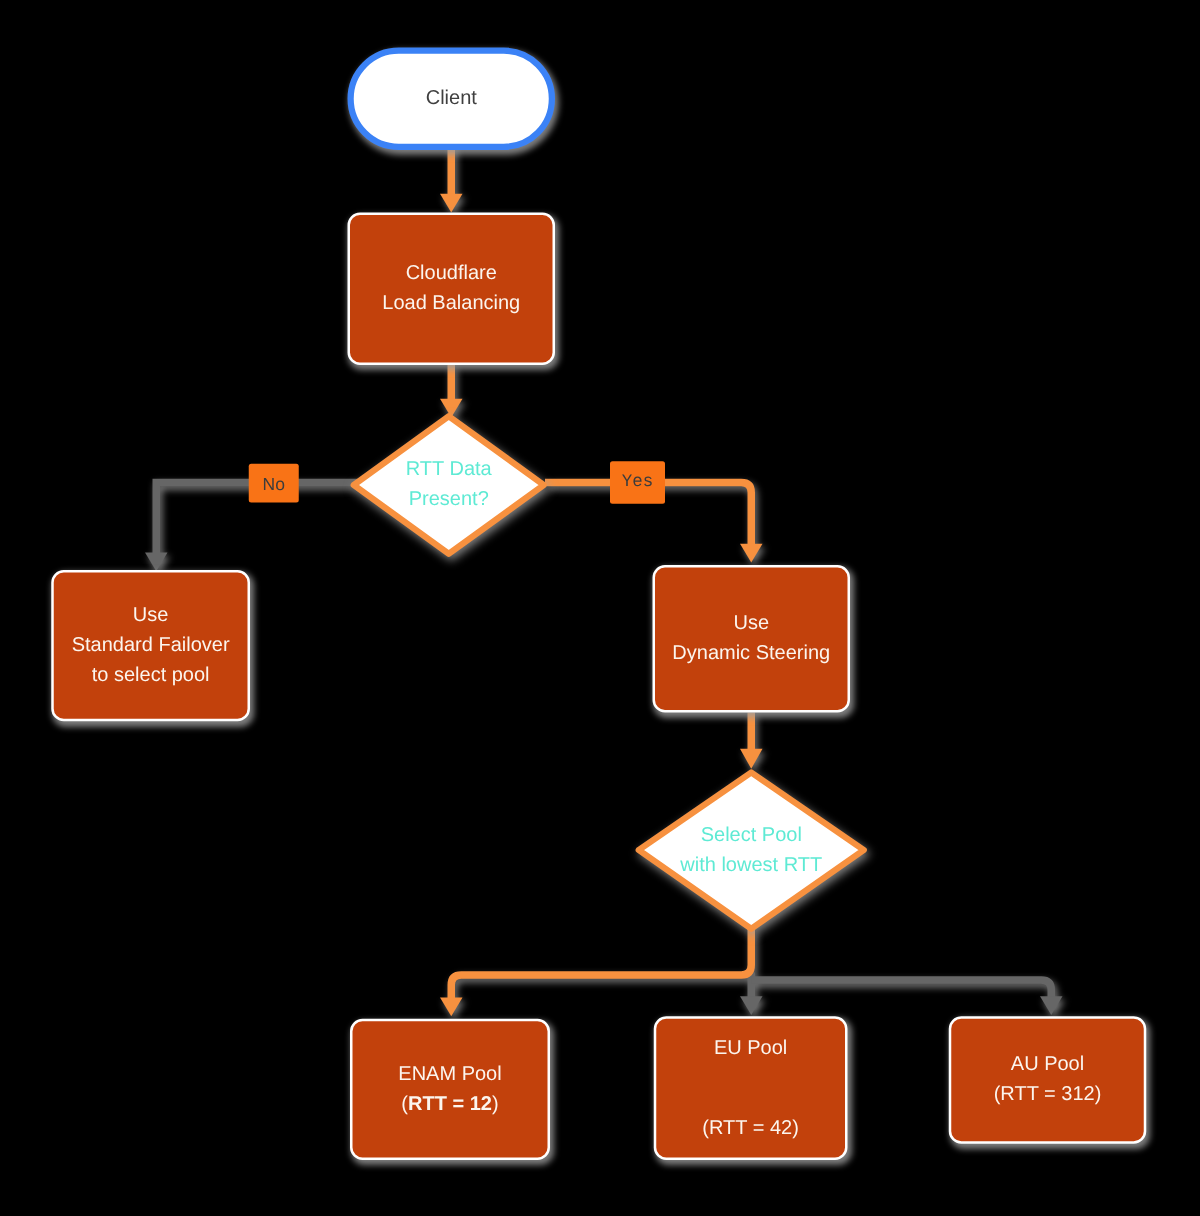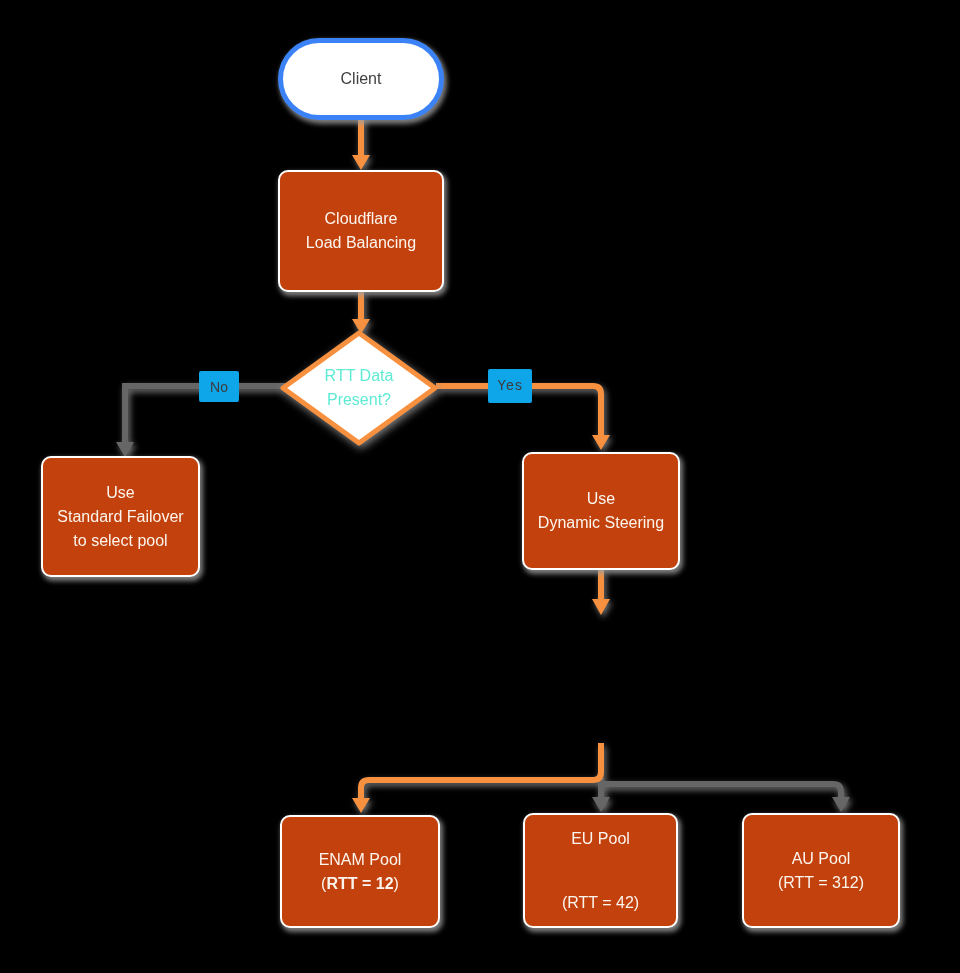--- a/index.html
+++ b/index.html
@@ -22,21 +22,21 @@
     color:#3F3F3F;font-size:16px;line-height:24px;
   }
   .diamond-wrap{position:absolute;z-index:3;}
   .diamond-wrap svg{display:block;filter:drop-shadow(2px 3px 4px rgba(158,158,158,0.8));}
   .diamond-text{
     position:absolute;left:0;top:0;width:100%;height:100%;
     display:flex;flex-direction:column;align-items:center;justify-content:center;
     text-align:center;color:#5eead4;font-size:16px;line-height:24px;
   }
   .edge-label{
-    position:absolute;z-index:4;background:#0ea5e9;border-radius:2px;
+    position:absolute;z-index:4;background:#f97316;border-radius:2px;
     display:flex;align-items:center;justify-content:center;
     color:#3C3C3C;font-size:14px;
   }
   .nl{width:100%;}
   .nl b{font-weight:bold;}
 </style>
 </head>
 <body>
 
 <div class="canvas">
@@ -108,29 +108,38 @@
     <div class="nl">Use</div>
     <div class="nl">Standard Failover</div>
     <div class="nl">to select pool</div>
   </div>
 
   <div class="node rect-node" style="left:522px;top:452px;width:158px;height:118px;">
     <div class="nl">Use</div>
     <div class="nl">Dynamic Steering</div>
   </div>
 
+  <div class="diamond-wrap" style="left:508px;top:615px;width:186px;height:131px;">
+    <svg width="186" height="131" viewBox="0 0 186 131">
+      <polygon points="93,3 183,65 93,128 3,65" fill="#FFFFFF" stroke="#F7913F" stroke-width="5" stroke-linejoin="round"></polygon>
+    </svg>
+    <div class="diamond-text">
+      <div class="nl">Select Pool</div>
+      <div class="nl">with lowest RTT</div>
+    </div>
+  </div>
 
   <div class="node rect-node" style="left:280px;top:815px;width:160px;height:113px;">
     <div class="nl">ENAM Pool</div>
     <div class="nl"><span>(</span><b>RTT = 12</b><span>)</span></div>
   </div>
 
   <div class="node rect-node" style="left:523px;top:813px;width:155px;height:115px;gap:40px;">
     <div class="nl">EU Pool</div>
     <div class="nl">(RTT = 42)</div>
   </div>
 
-  <div class="node rect-node" style="left:742px;top:813px;width:158px;height:115px;align-items:flex-end;">
+  <div class="node rect-node" style="left:759px;top:813px;width:158px;height:102px;align-items:flex-end;">
     <div class="nl">AU Pool</div>
     <div class="nl">(RTT = 312)</div>
   </div>
 
 </div>
 
 </body></html>

